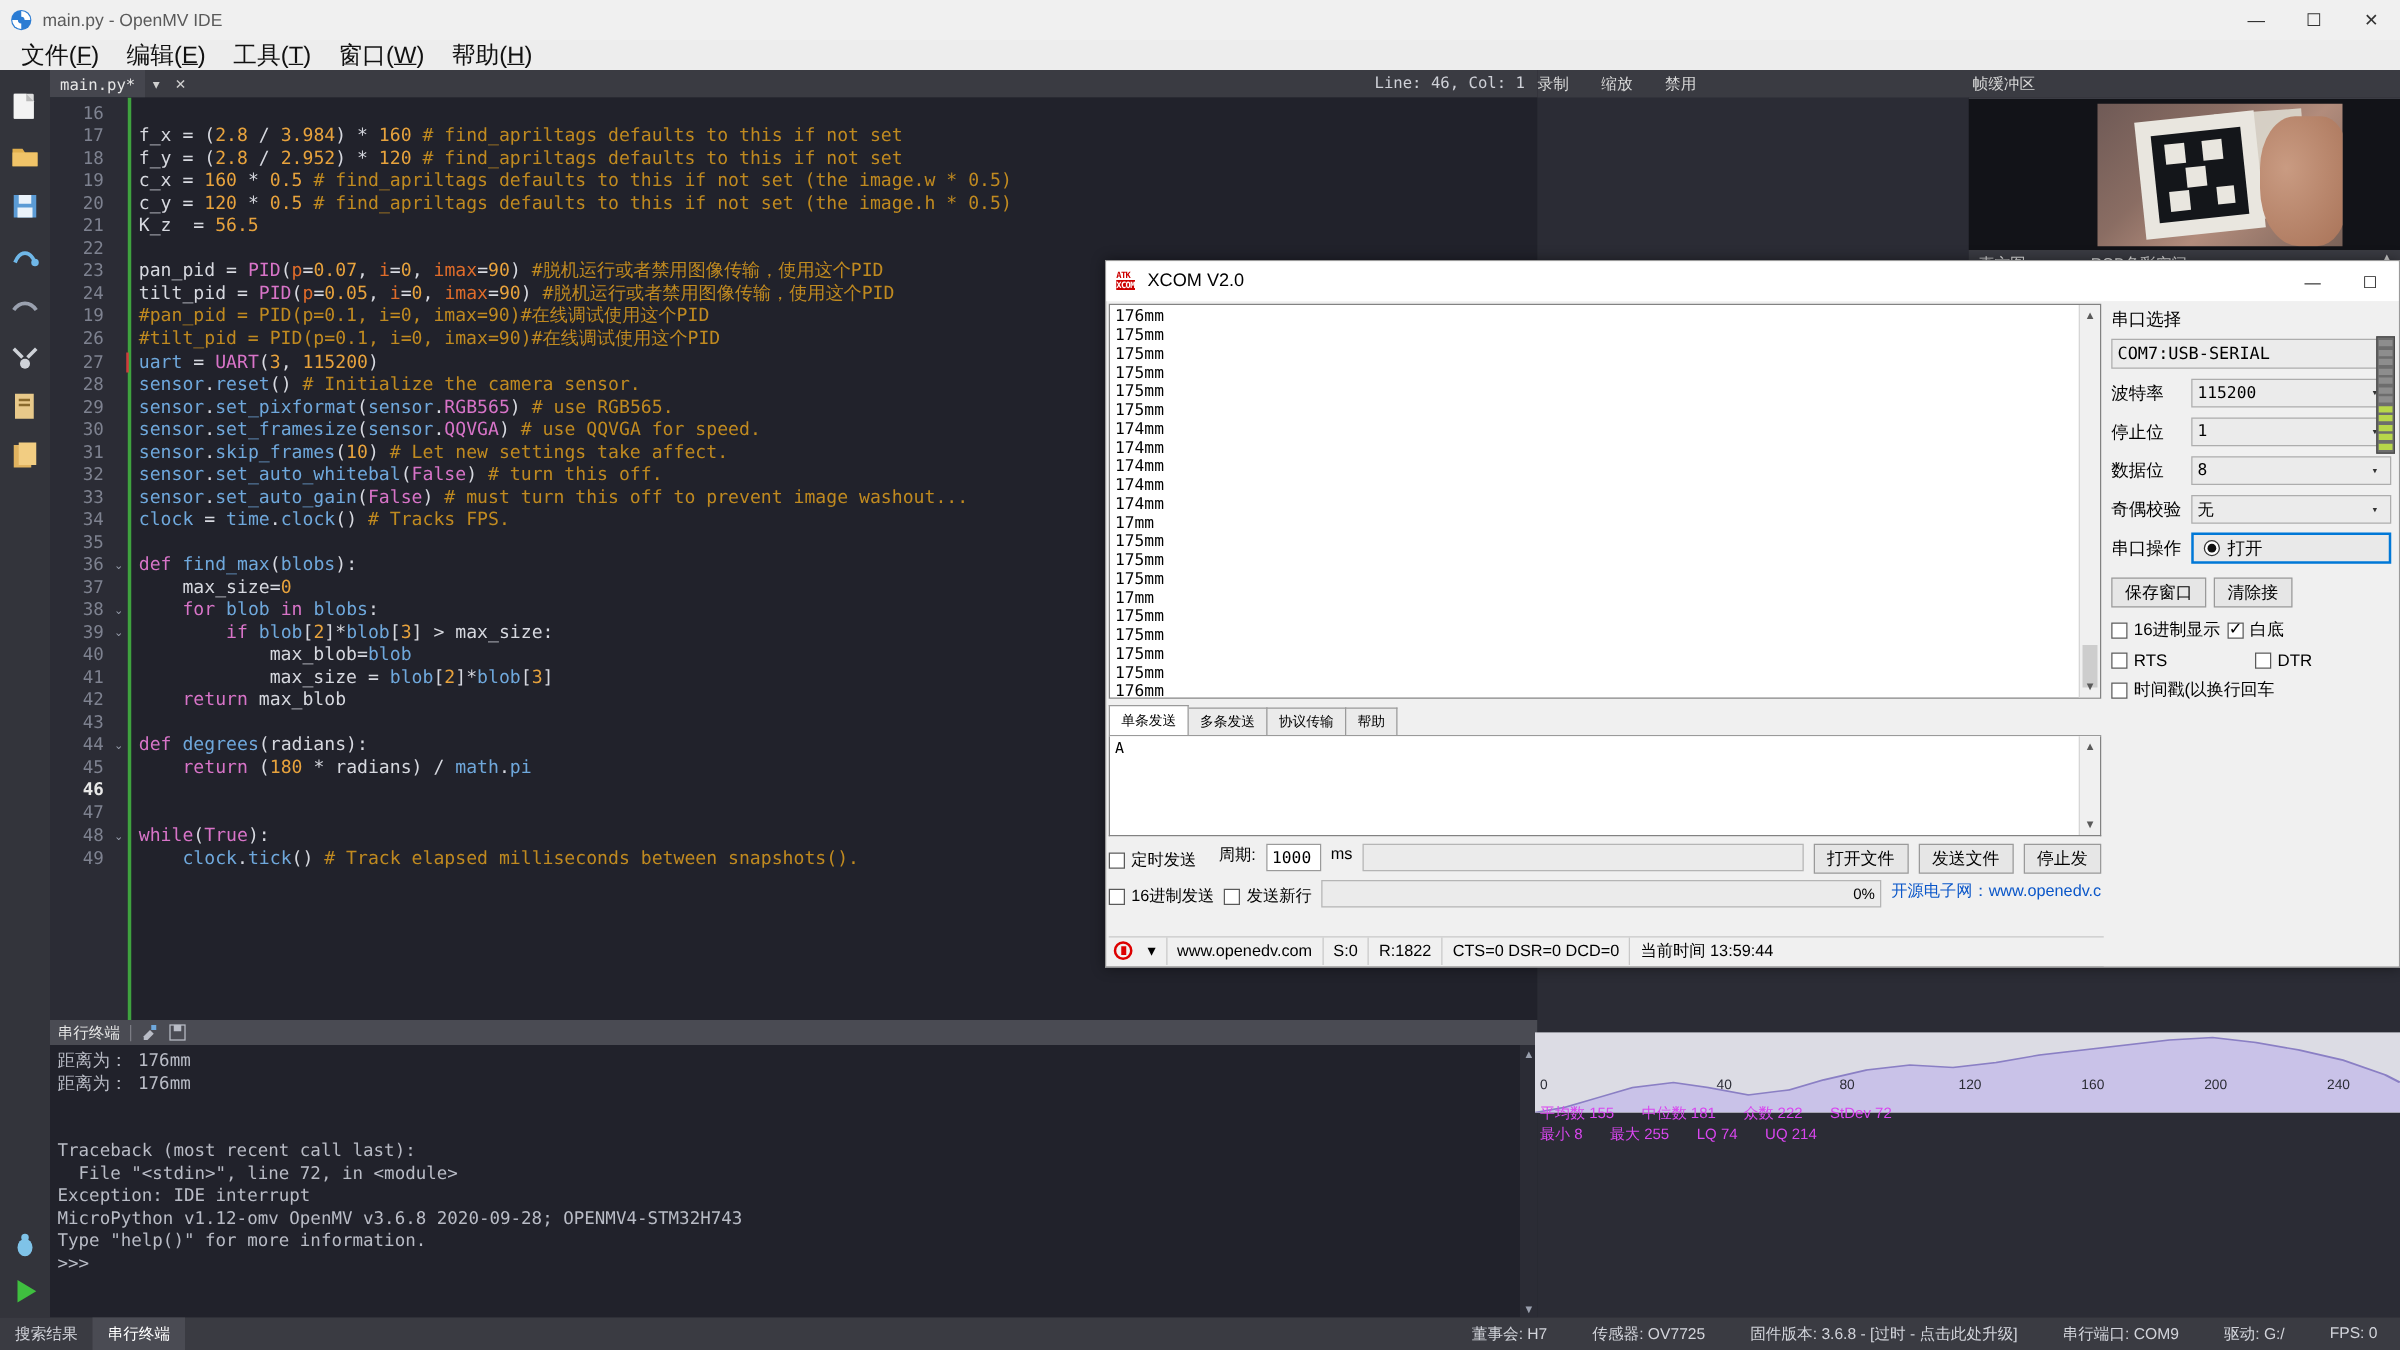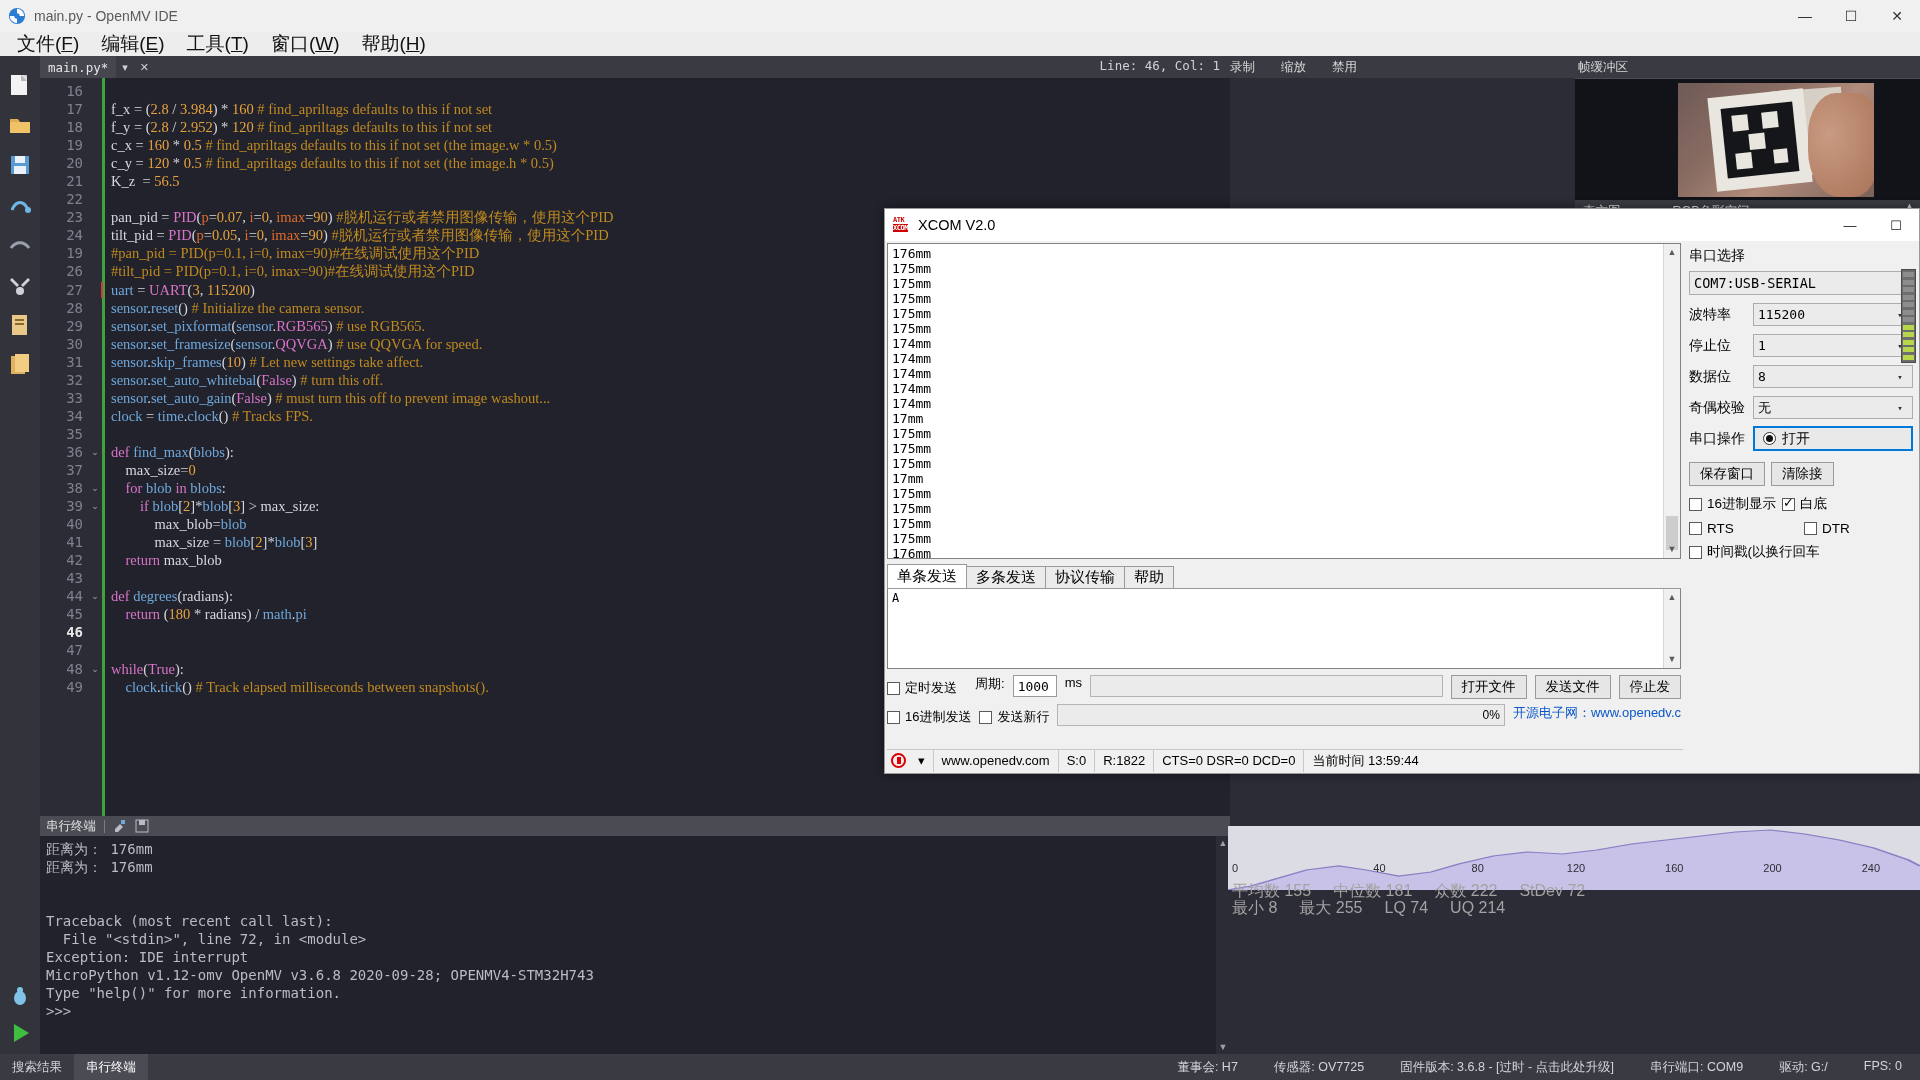--- a/index.html
+++ b/index.html
@@ -79,21 +79,21 @@
   #foldcol .fold {
     height: 18.05px; line-height: 18.05px; color: #9aa0ae;
     font-size: 9px; text-align: center;
   }
   #markbar { width: 3px; background: #3fa23f; flex: 0 0 3px; }
   #codelines {
     flex: 1 1 auto; padding-top: 4px; padding-left: 6px;
     font-family: "DejaVu Sans Mono", monospace; font-size: 14.5px;
     white-space: pre; color: #d6d8df;
   }
-  #codelines .cl { height: 18.05px; line-height: 18.05px; font-family: Liberation Serif, serif; }
+  #codelines .cl { height: 18.05px; line-height: 18.05px; }
   .t-kw   { color: #d874c8; }
   .t-fn   { color: #6fa8dc; }
   .t-num  { color: #e8a33d; }
   .t-cm   { color: #c08a20; }
   .t-arg  { color: #e06c2a; }
 
   
   #caretmark {
     position: absolute; width: 2px; height: 16px; background: #d23b3b;
     left: 61px; top: 204px;
@@ -191,21 +191,21 @@
     position: absolute; left: 1228px; top: 770px; right: 0; height: 64px;
     background: #dcdce4;
   }
   #histo svg { display: block; width: 100%; height: 100%; }
   #histo-axis {
     position: absolute; left: 1228px; top: 806px; right: 0; height: 18px;
     display: flex; color: #2b2c35; font-size: 11px;
   }
   #histo-stats {
     position: absolute; left: 1228px; top: 824px; right: 0; height: 38px;
-    color: #a3a3a3; font-size: 16px; padding: 2px 4px; line-height: 17px;
+    color: #d946ef; font-size: 12px; padding: 2px 4px; line-height: 17px;
   }
   #histo-stats .row { display: flex; gap: 22px; }
   #histo-stats .row span { white-space: nowrap; }
 
   
   #ide-status {
     position: absolute; left: 0; right: 0; bottom: 0; height: 26px;
     background: #3a3b42; display: flex; align-items: center;
     color: #d2d4db; font-size: 12.5px;
   }
@@ -275,21 +275,21 @@
     background: #cdcdcd;
   }
 
   #send-tabs {
     margin-top: 6px; height: 24px; display: flex; align-items: flex-end;
     border-bottom: 1px solid #9a9a9a;
   }
   #send-tabs .st {
     height: 22px; padding: 0 9px; display: flex; align-items: center;
     background: #ebebeb; border: 1px solid #9a9a9a; border-bottom: none;
-    margin-right: -1px; font-size: 15px;
+    margin-right: -1px; font-size: 11px;
   }
   #send-tabs .st.active {
     background: #fff; height: 24px; position: relative; z-index: 2;
   }
   #send-box {
     flex: 0 0 80px; background: #fff; border: 1px solid #828282;
     border-top: none; position: relative;
   }
   #send-text {
     padding: 2px 4px; font-family: "DejaVu Sans Mono", monospace;

